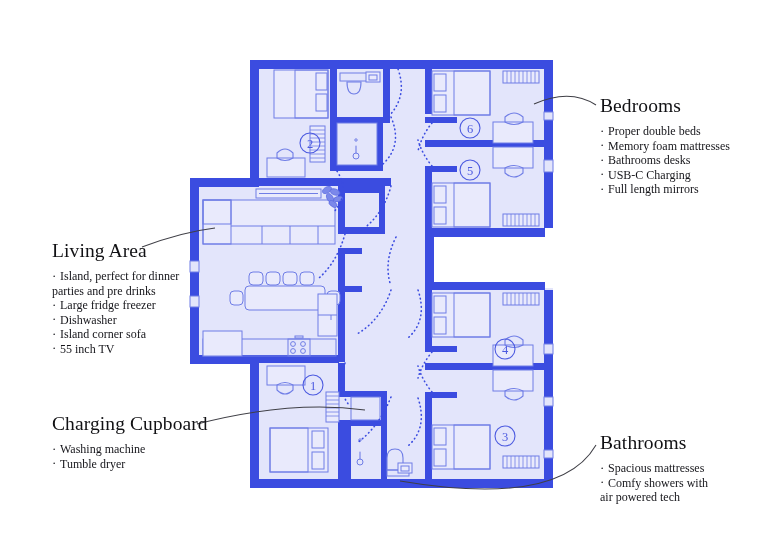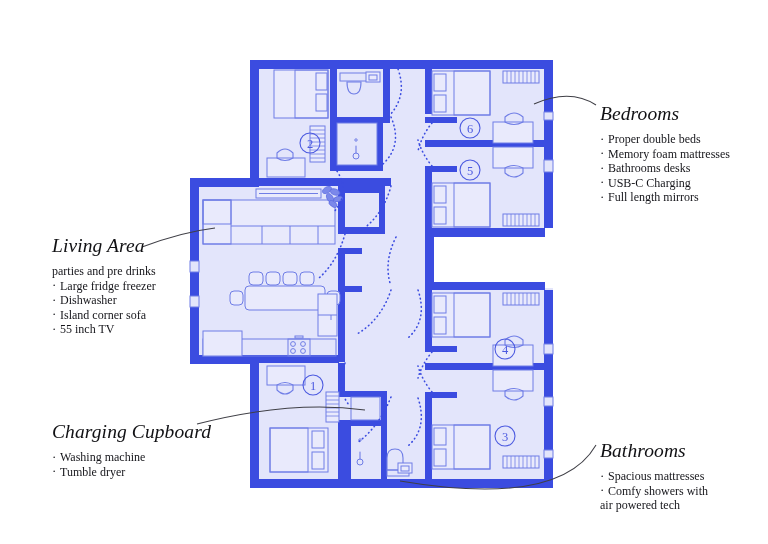--- a/index.html
+++ b/index.html
@@ -5,35 +5,35 @@
   html,body{margin:0;padding:0;}
   body{
     width:768px;height:544px;background:#ffffff;
     font-family:"Liberation Serif","DejaVu Serif",serif;
     overflow:hidden;position:relative;
   }
   #root{position:relative;width:768px;height:544px;}
   svg#plan{position:absolute;left:0;top:0;width:768px;height:544px;}
   .callout{position:absolute;}
   .callout h2{
-    margin:8px 0 7px 0;font-weight:400;font-size:19.5px;color:#111114;
-    letter-spacing:.1px;white-space:nowrap;font-style:italic;
+    margin:0 0 7px 0;font-weight:400;font-size:19.5px;color:#111114;
+    letter-spacing:.1px;white-space:nowrap;
   }
   .callout ul{margin:0;padding:0;list-style:none;}
   .callout li{
     font-size:12px;color:#15151a;line-height:14.6px;
     white-space:nowrap;position:relative;padding-left:8px;
   }
   .callout li::before{
     content:"\00b7";position:absolute;left:0;top:-0.5px;font-size:13px;color:#15151a;
   }
   .callout li.cont{padding-left:0;}
   .callout li.cont::before{content:"";}
   #co-bedrooms{left:600px;top:95px;}
-  #co-living{left:52px;top:227px;}
+  #co-living{left:52px;top:240px;}
   #co-laundry{left:52px;top:413px;}
   #co-bath{left:600px;top:432px;}
 </style>
 </head>
 <body>
 
 <div id="root">
 
   <svg id="plan" viewBox="0 0 768 544">
     <defs>
@@ -428,20 +428,21 @@
       <li>Memory foam mattresses</li>
       <li>Bathrooms desks</li>
       <li>USB-C Charging</li>
       <li>Full length mirrors</li>
     </ul>
   </div>
 
   <div class="callout" id="co-living">
     <h2>Living Area</h2>
     <ul>
+      <li>Island, perfect for dinner</li>
       <li class="cont">parties and pre drinks</li>
       <li>Large fridge freezer</li>
       <li>Dishwasher</li>
       <li>Island corner sofa</li>
       <li>55 inch TV</li>
     </ul>
   </div>
 
   <div class="callout" id="co-laundry">
     <h2>Charging Cupboard</h2>

